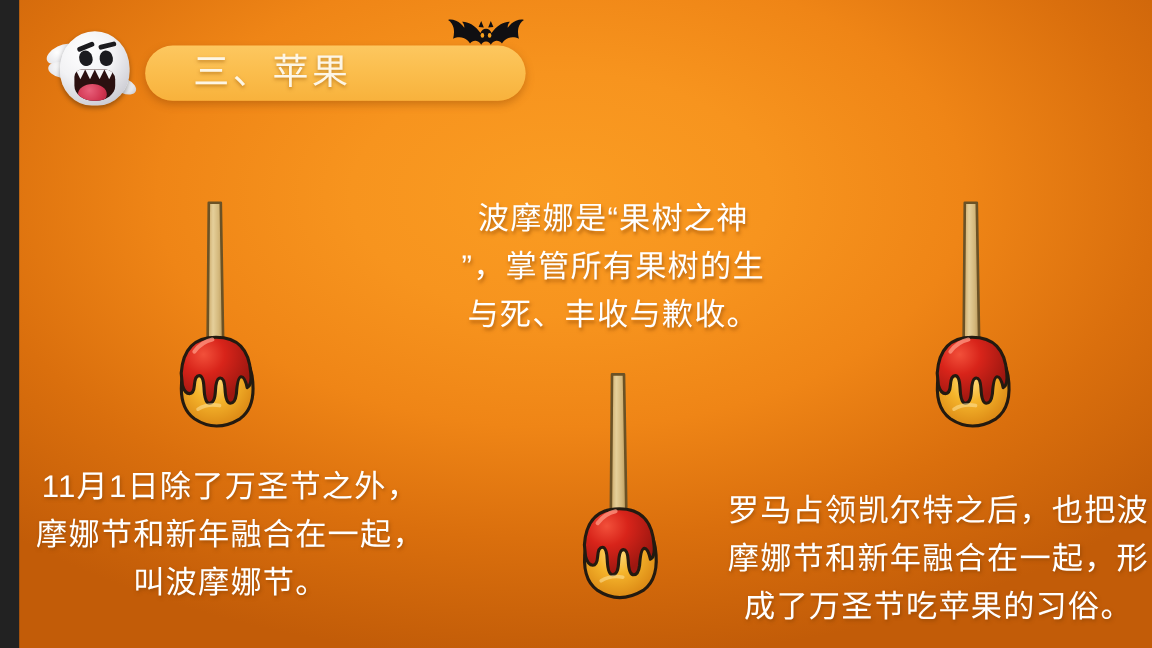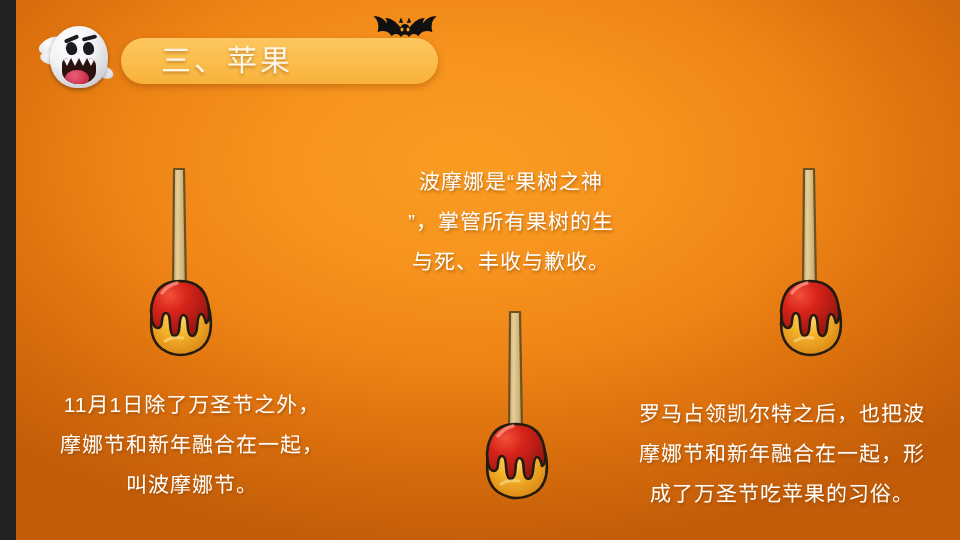--- a/index.html
+++ b/index.html
@@ -120,30 +120,30 @@
     color: #fdf6e6;
     text-shadow: 0 2px 3px rgba(150,80,0,.5);
     line-height: 30px;
     white-space: nowrap;
   }
 
   
   .para {
     position: absolute;
     color: #ffffff;
-    font-size: 21px;
+    font-size: 26px;
     line-height: 40px;
     letter-spacing: 1px;
     text-shadow: 1px 2px 3px rgba(130,62,0,.55);
     text-align: center;
     white-space: pre-line;
   }
   .para-top    { left: 345px; top: 162px; width: 300px; }
   .para-left   { left: 6px;   top: 385px; width: 340px; }
-  .para-right  { left: 588px; top: 394px; width: 356px; }
+  .para-right  { left: 588px; top: 405px; width: 356px; }
 
   
   .apple {
     position: absolute;
   }
 </style>
 </head>
 <body>
 
 <div id="slide">

